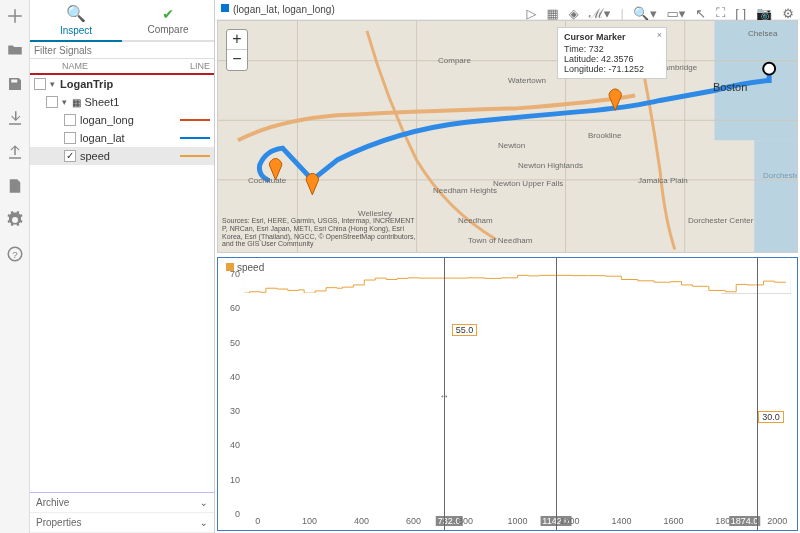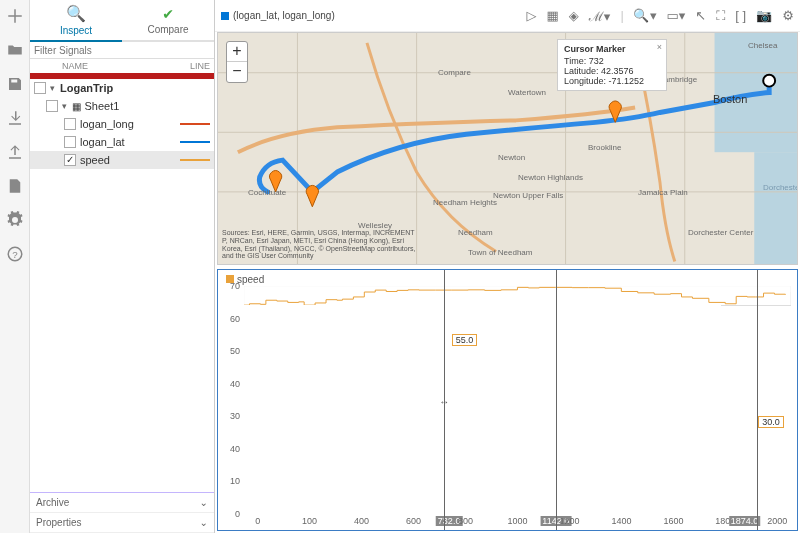--- a/index.html
+++ b/index.html
@@ -6,35 +6,35 @@
 body{width:800px;height:533px;overflow:hidden;background:#fff;display:flex;font-size:11px;color:#333}
 .ltool{width:30px;background:#f5f5f5;border-right:1px solid #ddd;display:flex;flex-direction:column;align-items:center;padding-top:6px;gap:14px}
 .ltool .ic{width:20px;height:20px;display:flex;align-items:center;justify-content:center;color:#555;cursor:pointer}
 .ltool .ic svg{width:18px;height:18px}
 .panel{width:185px;border-right:1px solid #ccc;display:flex;flex-direction:column;background:#fff}
 .tabs{display:flex;height:42px;border-bottom:2px solid #e0e0e0}
 .tab{flex:1;display:flex;flex-direction:column;align-items:center;justify-content:center;gap:2px;font-size:10px;color:#666;cursor:pointer}
 .tab.active{border-bottom:2px solid #0076a8;margin-bottom:-2px;color:#0076a8}
 .filter{border-bottom:1px solid #ddd;padding:2px 4px}
 .filter input{width:100%;border:none;font-size:10px;color:#999;outline:none}
-.hdr{display:flex;font-size:9px;color:#888;border-bottom:6px solid #b91c1c;padding:2px 4px}
+.hdr{display:flex;font-size:9px;color:#888;border-bottom:2px solid #b91c1c;padding:2px 4px}
 .hdr .n{flex:1;padding-left:28px}
 .tree{flex:1;overflow:auto}
 .row{display:flex;align-items:center;height:18px;padding:0 4px;cursor:pointer}
 .row.sel{background:#e8e8e8}
 .row .cb{width:12px;height:12px;border:1px solid #aaa;margin-right:4px;background:#fff;flex-shrink:0}
 .row .cb.ck{background:#fff}
 .row .cb.ck::after{content:"✓";font-size:10px;position:relative;top:-2px;left:1px}
 .row .ar{width:10px;font-size:9px;color:#666}
 .row .nm{flex:1;font-size:11px;color:#333}
 .row .ln{width:30px;height:2px}
 .pfoot{border-top:1px solid #c4b5fd;font-size:10px;color:#666}
 .pfoot div{padding:4px 6px;border-bottom:1px solid #eee;display:flex;justify-content:space-between;cursor:pointer}
 .main{flex:1;display:flex;flex-direction:column}
-.titlebar{height:32px;display:flex;align-items:center;padding:14px 6px;font-size:10px;color:#444;background:#fff;border-bottom:1px solid #eee}
+.titlebar{height:20px;display:flex;align-items:flex-start;padding:4px 6px;font-size:10px;color:#444;background:#fff;border-bottom:1px solid #eee}
 .titlebar .sq{width:8px;height:8px;background:#0076d6;margin-right:4px}
 .tbar{display:flex;gap:10px;margin-left:auto;align-items:center;color:#777}
 .tbar span{cursor:pointer;font-size:13px}
 .maparea{height:233px;position:relative;background:#e8e3d8;border:1px solid #ccc;margin:0 2px;overflow:hidden}
 .zoom{position:absolute;left:8px;top:8px;background:#fff;border:1px solid #999;border-radius:3px;width:22px;z-index:10}
 .zoom div{height:20px;text-align:center;line-height:18px;font-size:16px;cursor:pointer;border-bottom:1px solid #ccc}
 .zoom div:last-child{border:none}
 .minfo{position:absolute;right:130px;top:6px;background:#fff;border:1px solid #ccc;padding:4px 6px;font-size:9px;z-index:10;min-width:110px}
 .minfo .cl{position:absolute;right:4px;top:2px;cursor:pointer;color:#888}
 .minfo .tt{font-weight:bold;margin-bottom:2px}

